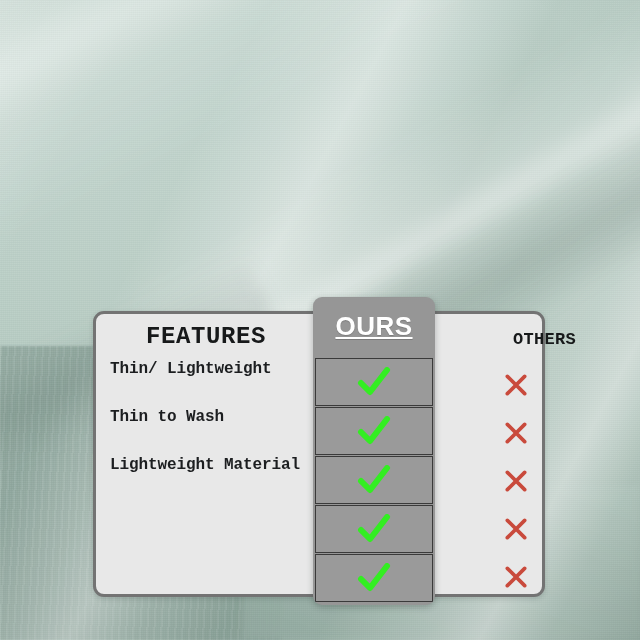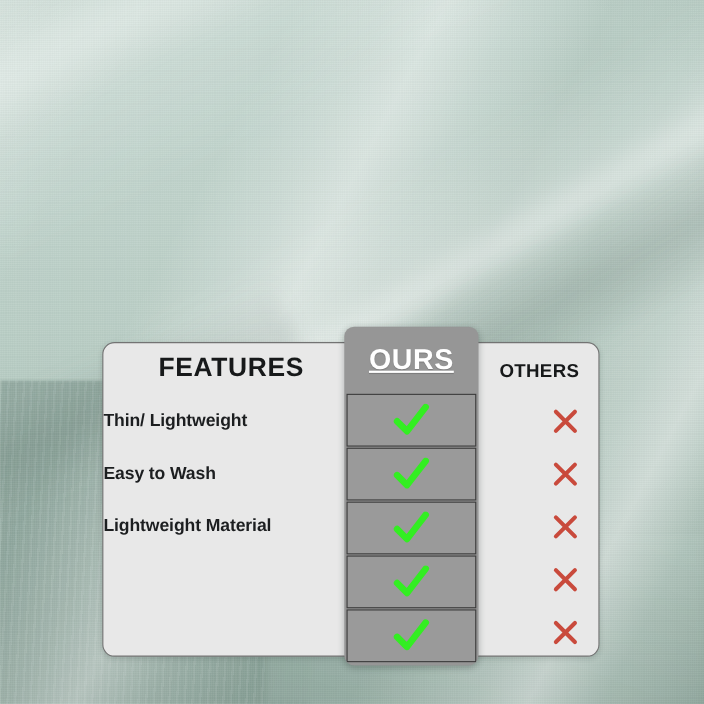--- a/index.html
+++ b/index.html
@@ -110,43 +110,45 @@
   .vignette {
     position:absolute; inset:0;
     background:radial-gradient(125% 95% at 48% 38%, rgba(255,255,255,0.10) 0%, rgba(255,255,255,0) 48%, rgba(60,80,72,0.14) 100%);
   }
 
   
   #table-card {
     position:absolute;
     left:93px; top:311px; width:452px; height:286px;
     background:#e8e8e8;
-    border:1px solid #737373;
+    border:3px solid #737373;
     border-radius:11px;
     box-shadow:0 2px 5px rgba(40,55,50,.18);
+    font-family:Liberation Mono, monospace;
   }
   .card-head {
     position:absolute; left:0; top:0; width:100%; height:47px;
   }
   #features-title {
     position:absolute; left:50px; top:9px;
     font-size:24px; font-weight:bold; letter-spacing:.6px;
     color:#17191a; white-space:nowrap;
   }
   #others-title {
     position:absolute; left:360px; top:16px; width:120px;
-    text-align:left;
+    text-align:right;
     font-size:17px; font-weight:bold; letter-spacing:.3px;
     color:#17191a;
   }
 
   
   .feature-list { position:absolute; left:0; top:47px; width:225px; }
   .feature-row {
-    height:48px; display:flex; align-items:center;
+    height:48px; display:flex; 
+    padding-left:14px;
   }
   .feature-label {
     font-size:16px; font-weight:600; color:#1c1e20;
     line-height:1.12; letter-spacing:-.1px;
   }
 
   
   .others-list { position:absolute; left:360px; top:47px; width:120px; }
   .others-row { height:48px; display:flex; align-items:center; justify-content:center; }
   .x-mark { width:26px; height:26px; display:block; }
@@ -199,21 +201,21 @@
   <div class="card-head">
     <div id="features-title">FEATURES</div>
     <div id="others-title">OTHERS</div>
   </div>
 
   <div class="feature-list">
     <div class="feature-row">
       <span class="feature-label">Thin/ Lightweight</span>
     </div>
     <div class="feature-row">
-      <span class="feature-label">Easy to Wash</span>
+      <span class="feature-label">Thin to Wash</span>
     </div>
     <div class="feature-row">
       <span class="feature-label">Lightweight Material</span>
     </div>
   </div>
 
   <div class="others-list">
     <div class="others-row">
       <svg class="x-mark" viewBox="0 0 24 24">
         <path d="M4 4 L20 20 M20 4 L4 20" stroke="#c94a3c" stroke-width="3.4" stroke-linecap="round" fill="none"></path>

